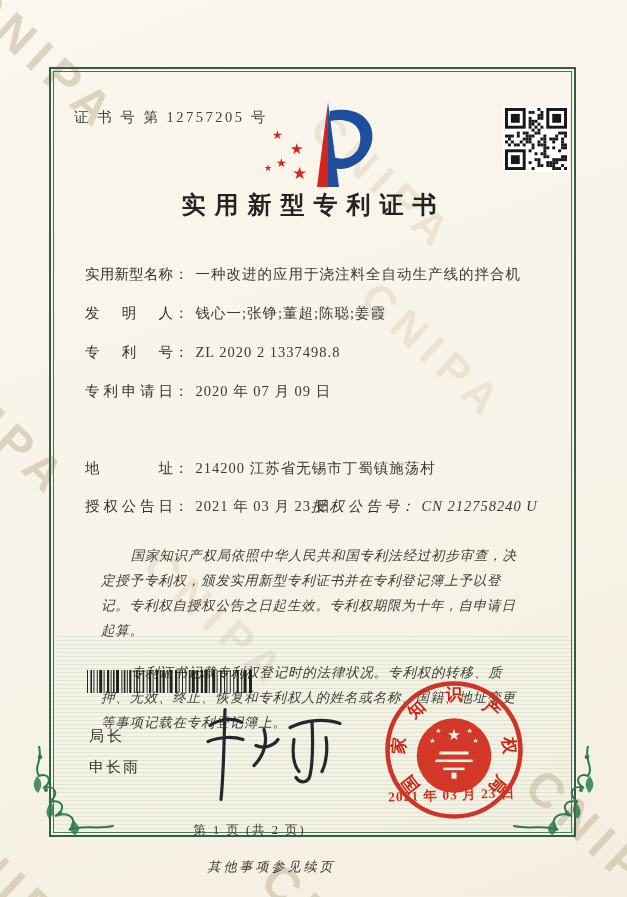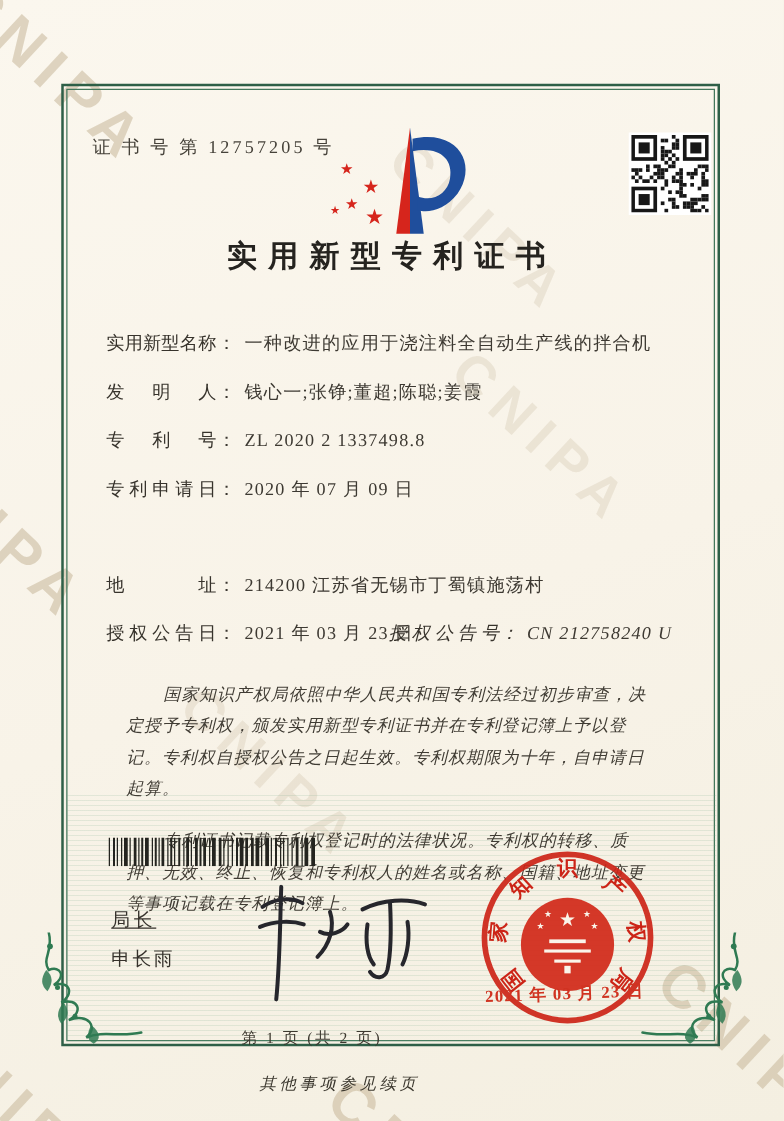--- a/index.html
+++ b/index.html
@@ -39,21 +39,21 @@
   .fcolon{margin:0 7px 0 1px;}
   .fvalue{letter-spacing:1px;color:#3d3932;}
   .fgroup2{position:absolute;left:226px;top:0;white-space:nowrap;font-style:italic;}
   
   .body-text{position:absolute;left:84px;top:526px;width:460px;font-size:13.5px;
              line-height:25px;font-style:italic;letter-spacing:0.8px;color:#403c34;}
   .body-text p{margin:17px;text-indent:2.2em;}
   
   .barcode{position:absolute;left:85px;top:670px;width:170px;height:23px;}
   
-  .director-label{position:absolute;left:89px;top:727px;font-size:15px;letter-spacing:3px;color:#35312b;text-decoration:underline;}
+  .director-label{position:absolute;left:89px;top:727px;font-size:15px;letter-spacing:3px;color:#35312b;}
   .director-name{position:absolute;left:89px;top:758px;font-size:15px;letter-spacing:2px;color:#35312b;}
   .signature{position:absolute;left:196px;top:702px;width:150px;height:108px;}
   .signature path{stroke:#26262c;stroke-width:3.2;fill:none;stroke-linecap:round;stroke-linejoin:round;}
   
   .seal{position:absolute;left:381px;top:677px;width:146px;height:146px;}
   .seal-char{font-size:16.5px;font-weight:bold;fill:#cc2417;font-family:"Liberation Serif",serif;}
   .seal-date{position:absolute;left:388px;top:786px;width:150px;font-size:13.5px;color:#d03321;
              letter-spacing:1px;transform:rotate(-2deg);font-weight:bold;white-space:nowrap;}
   
   .page-indicator{position:absolute;left:0;top:822px;width:499px;text-align:center;

